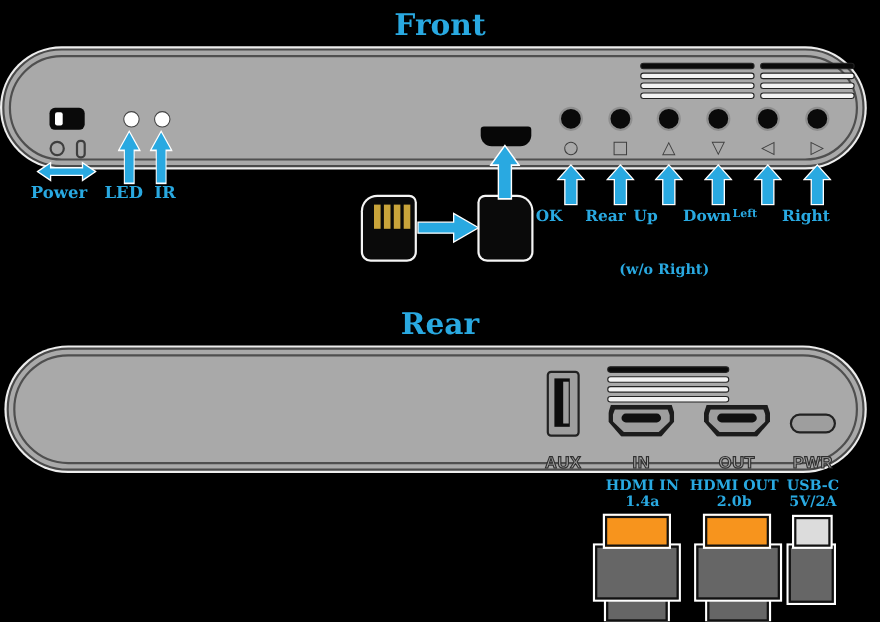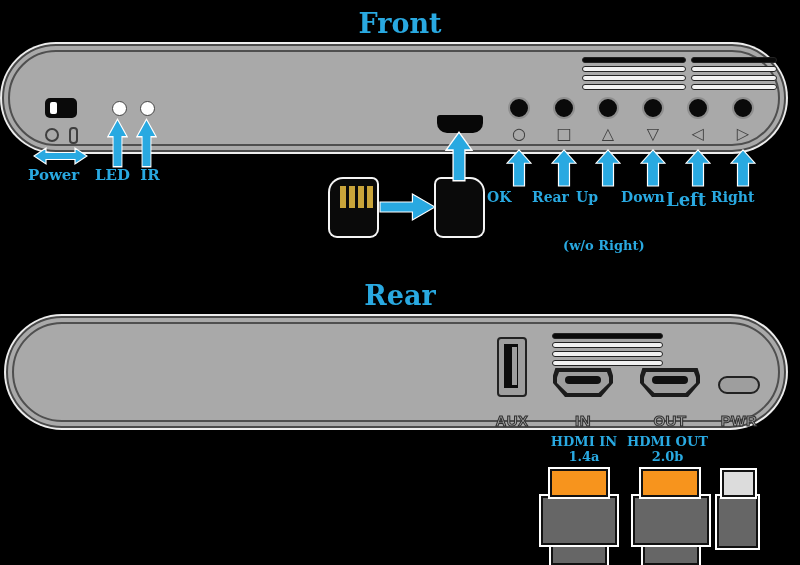--- a/index.html
+++ b/index.html
@@ -175,21 +175,21 @@
   <div class="arrow" style="left:730px;top:149px;width:26px;height:38px">
     <svg viewBox="0 0 26 40" preserveAspectRatio="none">
         <polygon points="13,1 25,15 18.5,15 18.5,39 7.5,39 7.5,15 1,15" fill="#29a9e1" stroke="#fff" stroke-width="1.2"></polygon>
       </svg>
   </div>
 
   <div class="blue-label" style="left:487px;top:189px;width:64px;font-size:14px">OK</div>
   <div class="blue-label" style="left:532px;top:189px;width:64px;font-size:14px">Rear</div>
   <div class="blue-label" style="left:576px;top:189px;width:64px;font-size:14px">Up</div>
   <div class="blue-label" style="left:621px;top:189px;width:64px;font-size:14px">Down</div>
-  <div class="blue-label" style="left:666px;top:189px;width:48px;font-size:18px">Left</div>
+  <div class="blue-label" style="left:666px;top:189px;width:48px;font-size:10px">Left</div>
   <div class="blue-label" style="left:711px;top:189px;width:64px;font-size:14px">Right</div>
 
   <div class="blue-label" style="left:563px;top:238px;width:144px;font-size:13px">(w/o Right)</div>
 
   <div class="sdcard" style="left:330px;border-radius:13px 5px 7px 7px">
     <div class="pin" style="left:10px"></div>
     <div class="pin" style="left:19px"></div>
     <div class="pin" style="left:28px"></div>
     <div class="pin" style="left:37px"></div>
   </div>
@@ -241,20 +241,24 @@
   <div class="engraved" style="left:715px;width:48px">PWR</div>
 
   <div class="cap" style="left:543px;width:82px">
     <span>HDMI IN</span>
     <span>1.4a</span>
   </div>
   <div class="cap" style="left:620px;width:95px">
     <span>HDMI OUT</span>
     <span>2.0b</span>
   </div>
+  <div class="cap" style="left:699px;width:80px">
+    <span>USB-C</span>
+    <span>5V/2A</span>
+  </div>
 
   <div class="plug-body" style="left:551px;top:544px;width:56px;height:21px"></div>
   <div class="plug-body" style="left:541px;top:496px;width:76px;height:49px"></div>
   <div class="tip-orange" style="left:550px;top:469px;width:58px;height:28px"></div>
 
   <div class="plug-body" style="left:643px;top:544px;width:56px;height:21px"></div>
   <div class="plug-body" style="left:633px;top:496px;width:76px;height:49px"></div>
   <div class="tip-orange" style="left:641px;top:469px;width:58px;height:28px"></div>
 
   <div class="plug-body" style="left:717px;top:496px;width:41px;height:52px"></div>

